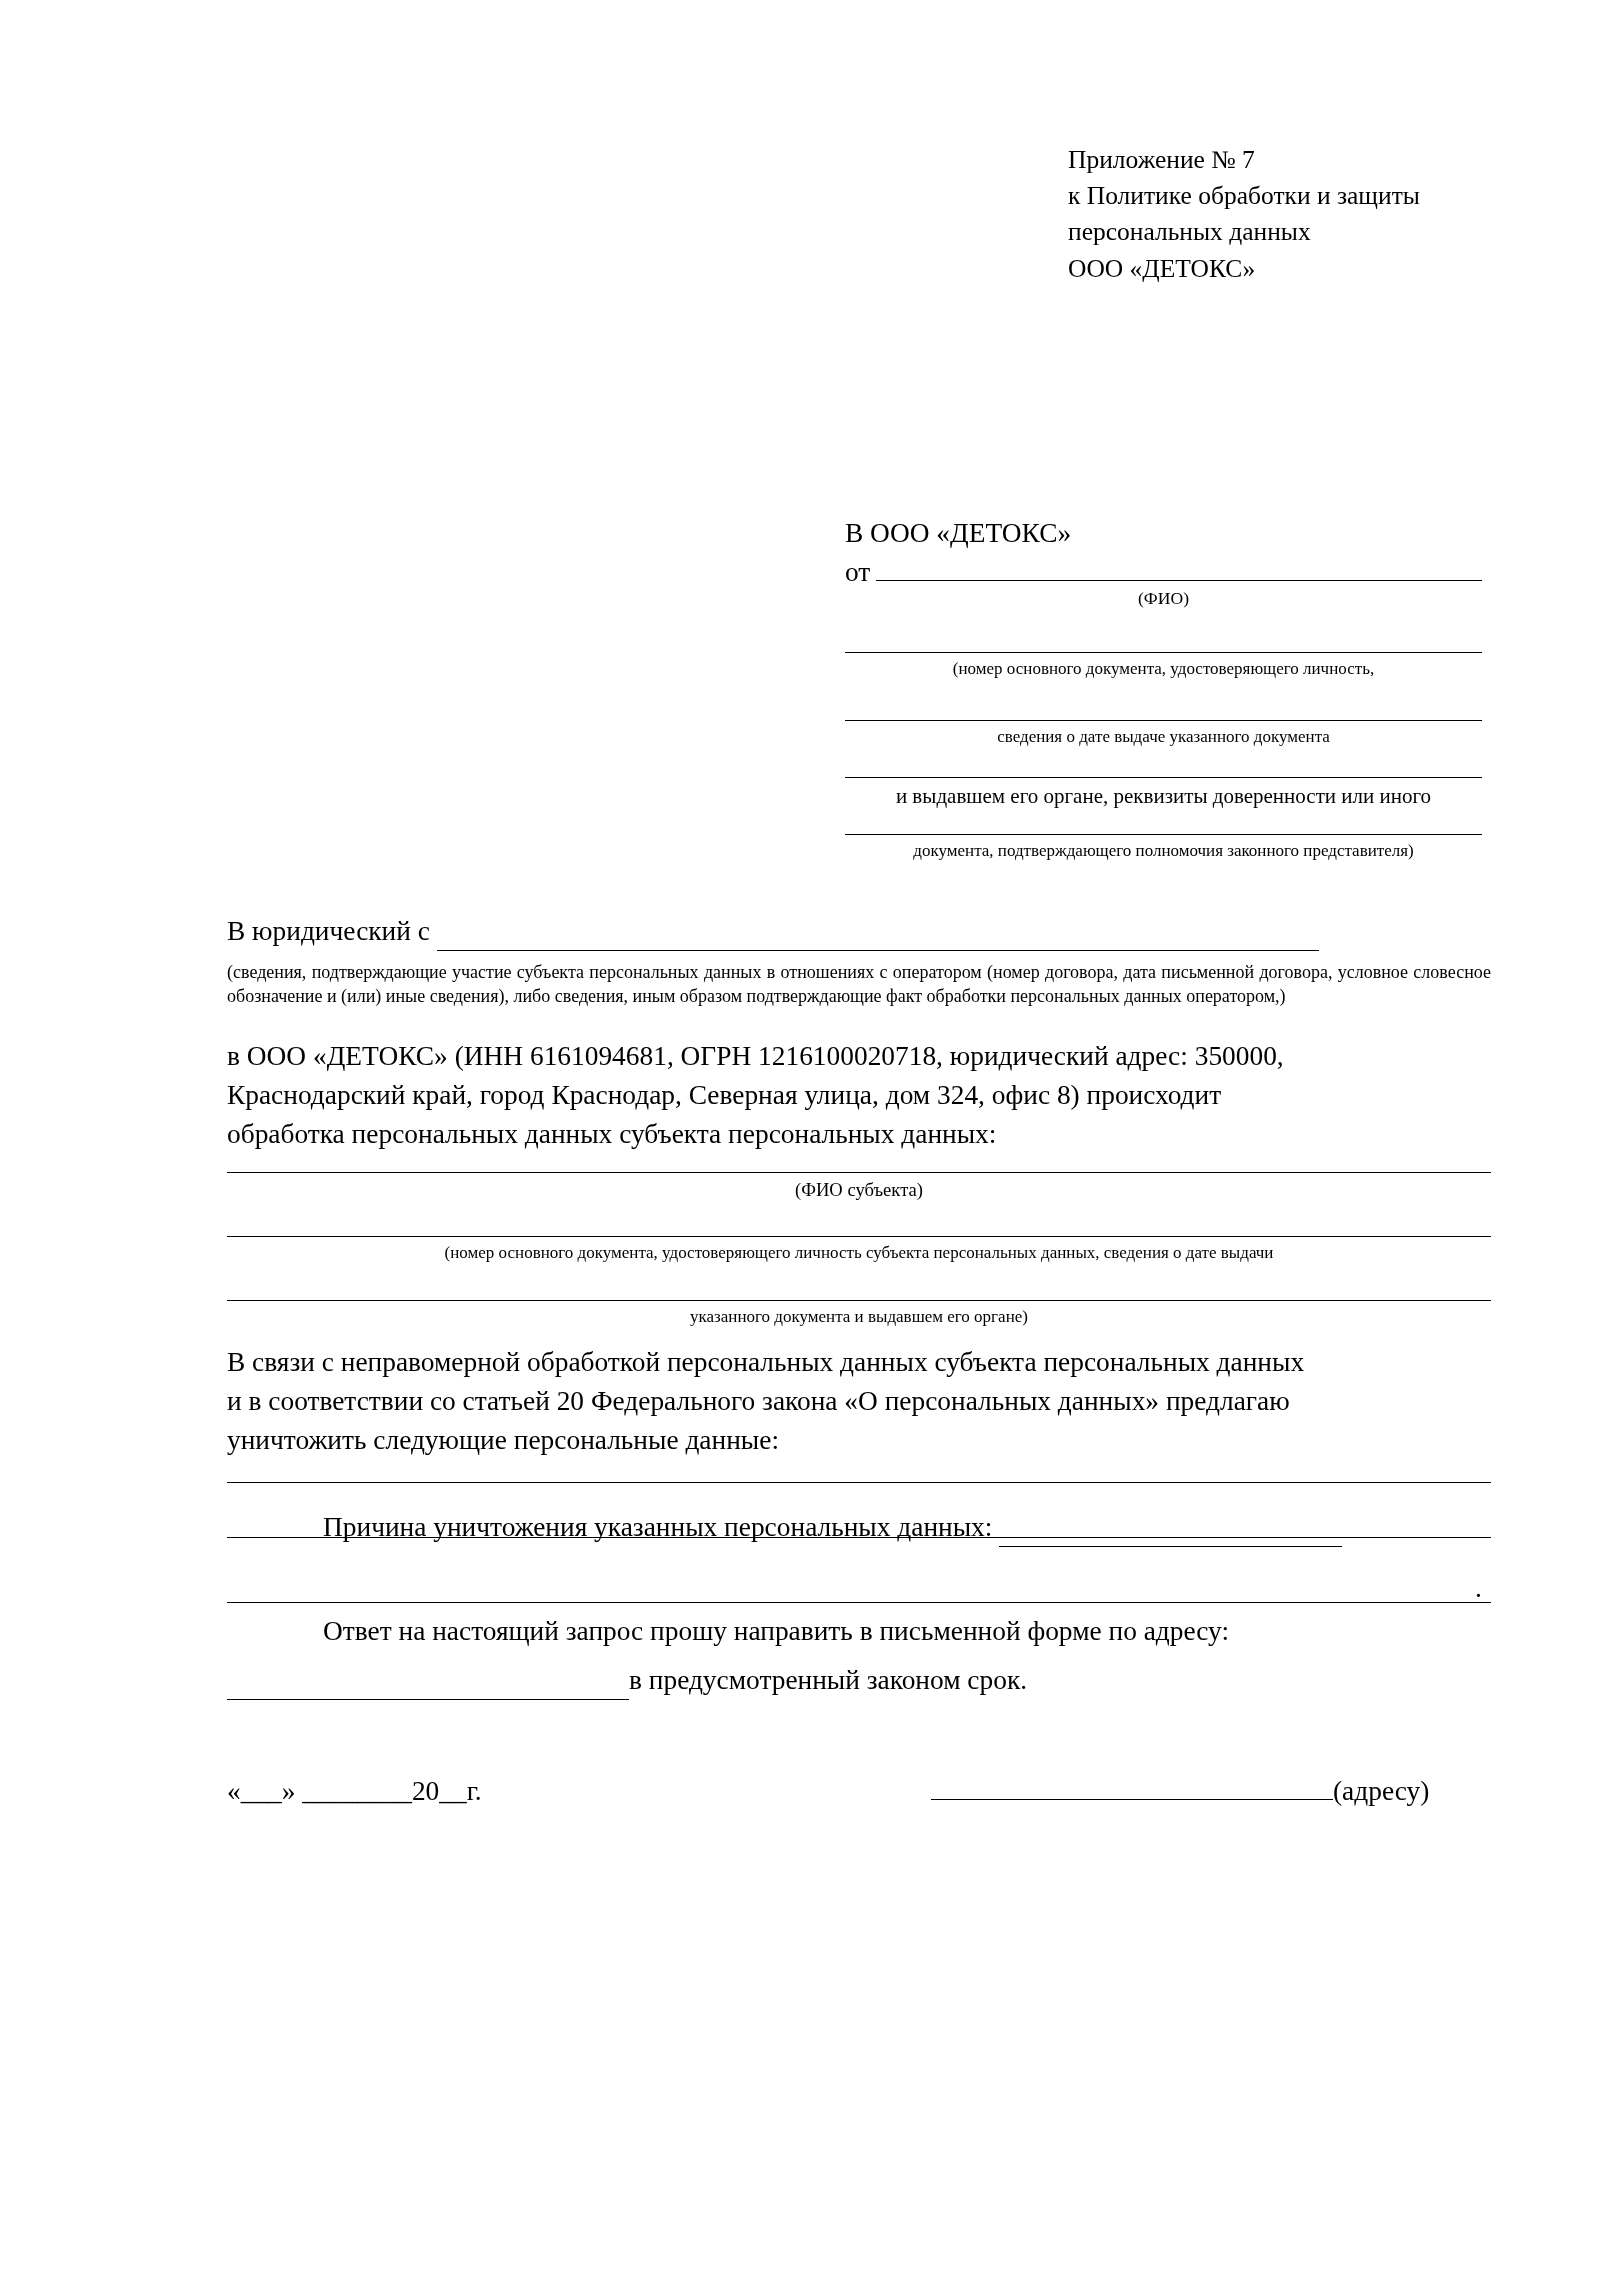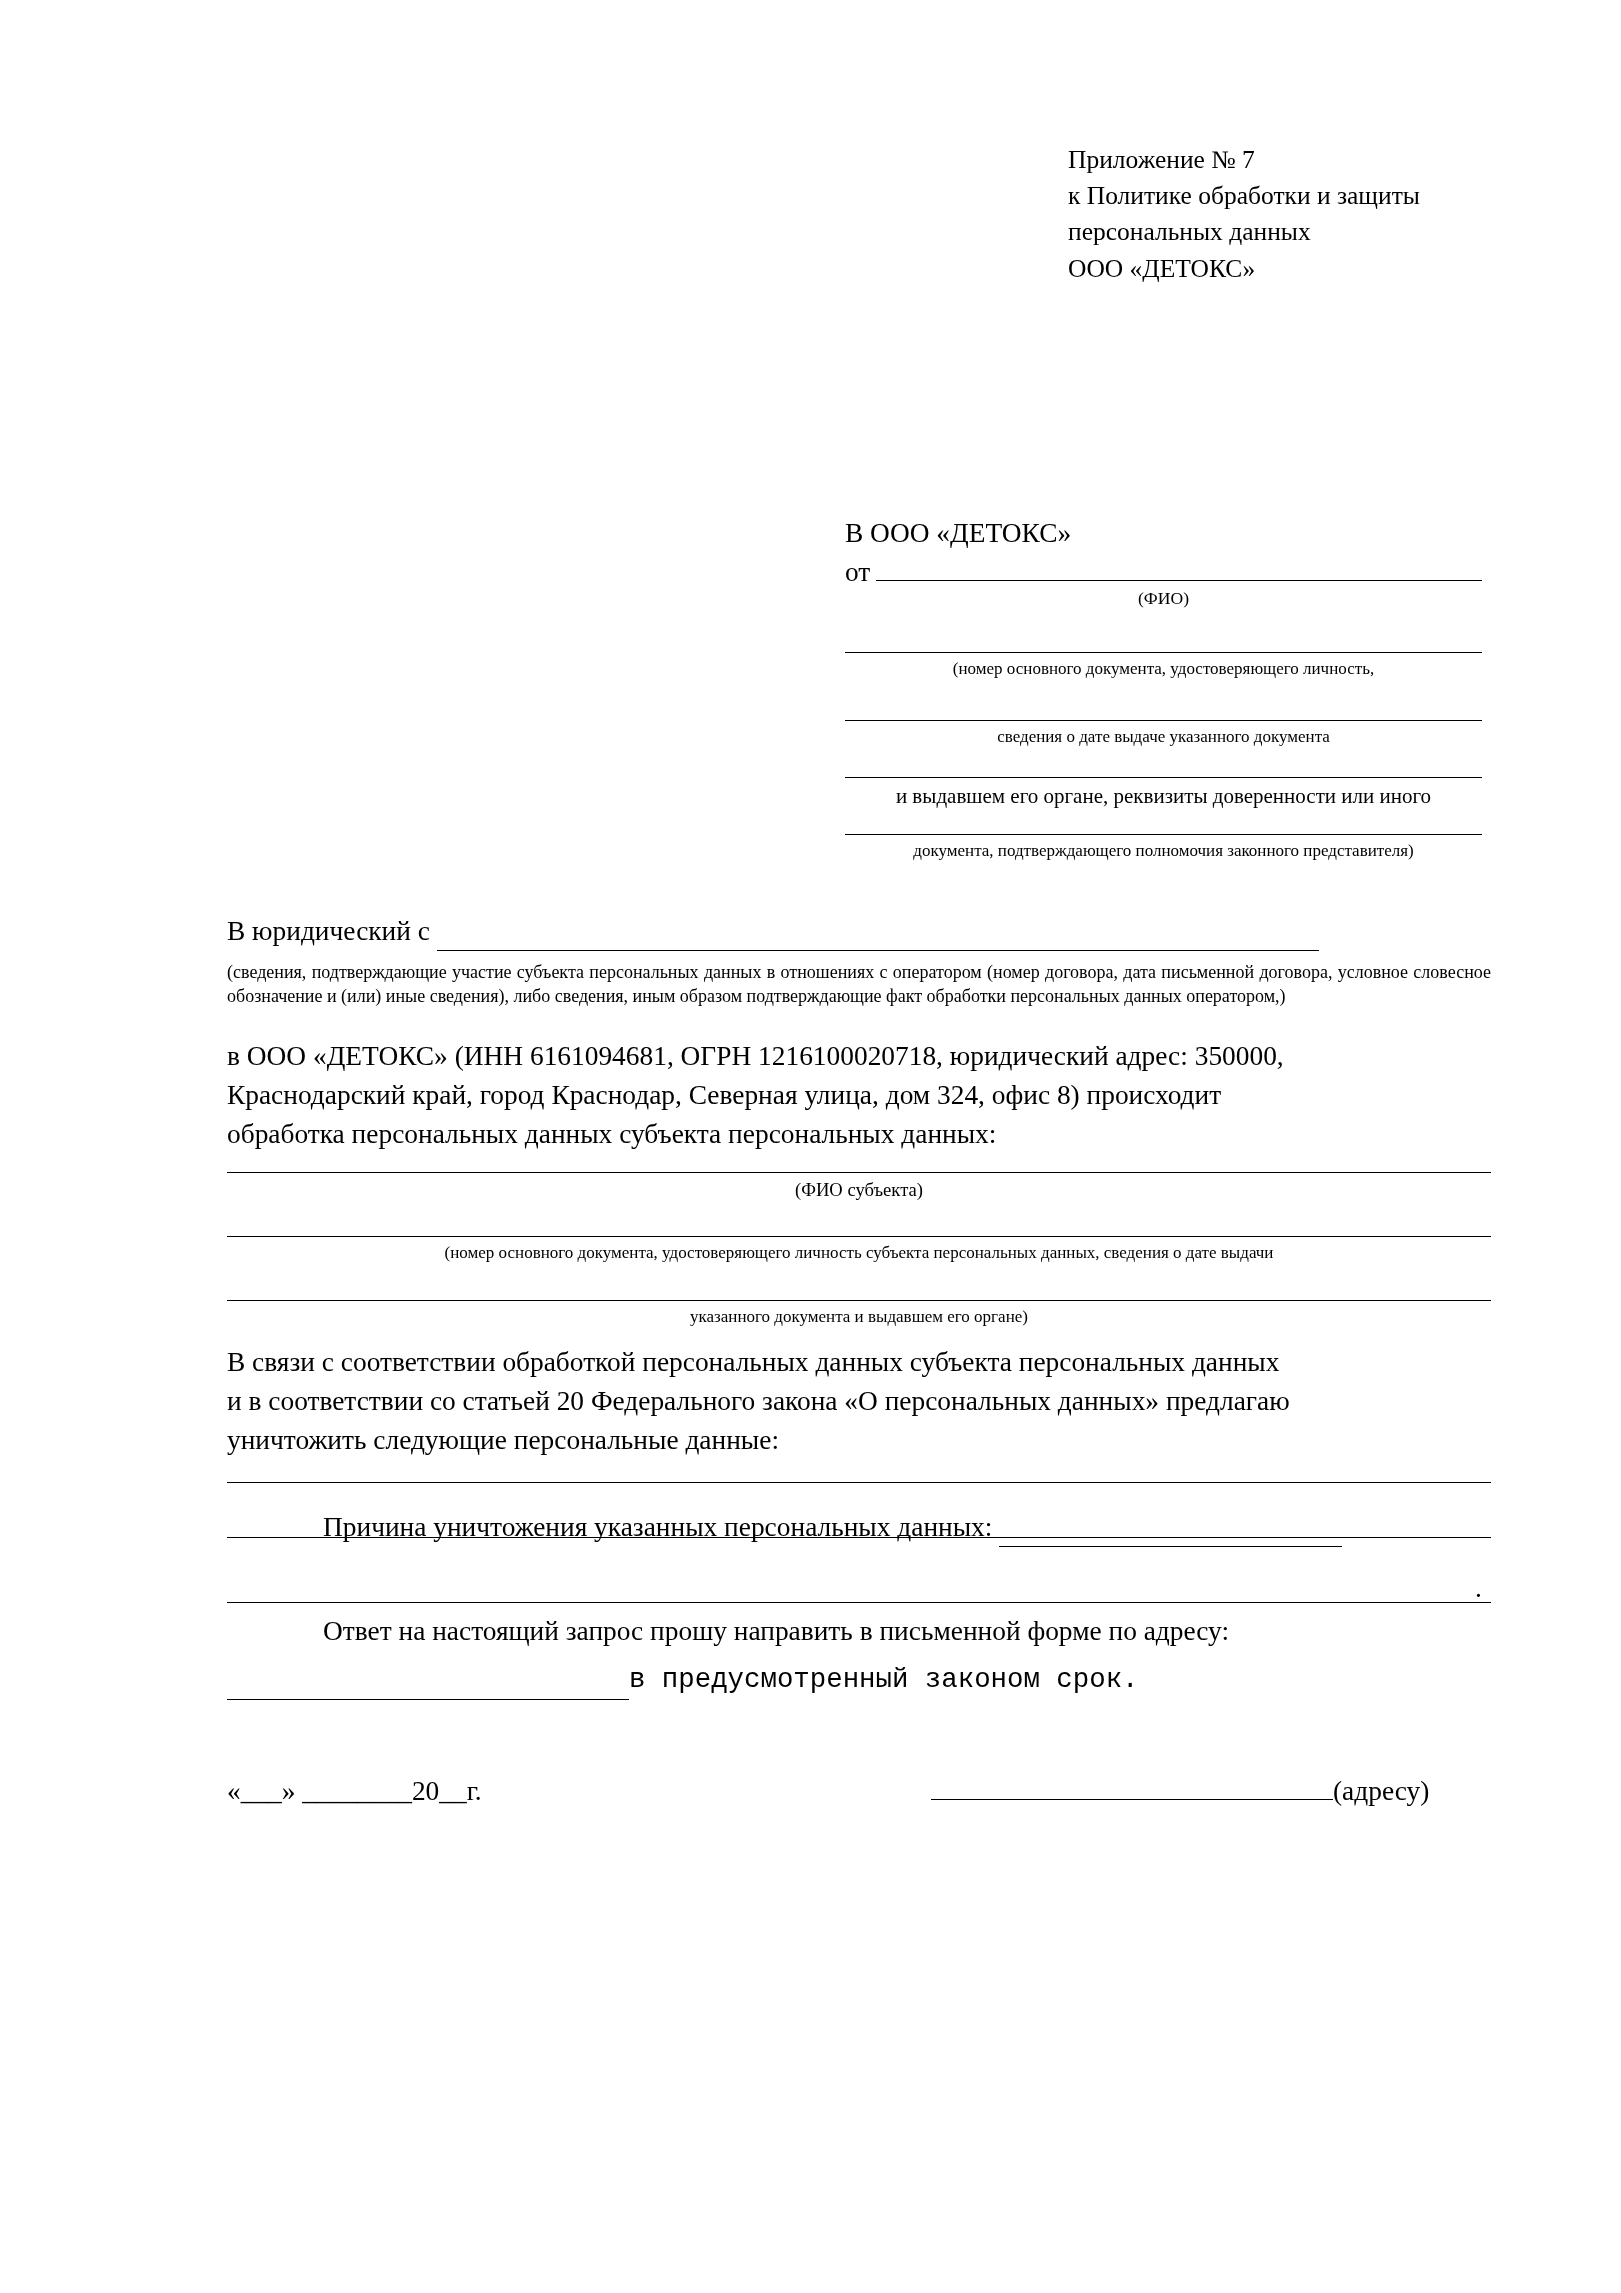--- a/index.html
+++ b/index.html
@@ -175,38 +175,38 @@
   <div class="fill-line" style="left:227px; top:1172px; width:1264px;"></div>
   <div class="caption" style="left:227px; top:1179px; width:1264px; font-size:18.6px;">(ФИО субъекта)</div>
 
   <div class="fill-line" style="left:227px; top:1236px; width:1264px;"></div>
   <div class="caption" style="left:227px; top:1243px; width:1264px; font-size:17px;">(номер основного документа, удостоверяющего личность субъекта персональных данных, сведения о дате выдачи</div>
 
   <div class="fill-line" style="left:227px; top:1300px; width:1264px;"></div>
   <div class="caption" style="left:227px; top:1307px; width:1264px; font-size:17px;">указанного документа и выдавшем его органе)</div>
 
   <div class="para" style="left:227px; top:1343px; width:1264px;">
-    <div>В связи с соответствии обработкой персональных данных субъекта персональных данных</div>
+    <div>В связи с неправомерной обработкой персональных данных субъекта персональных данных</div>
     <div>и в соответствии со статьей 20 Федерального закона «О персональных данных» предлагаю</div>
     <div>уничтожить следующие персональные данные:</div>
   </div>
 
   <div class="fill-line" style="left:227px; top:1482px; width:1264px;"></div>
   <div class="fill-line" style="left:227px; top:1537px; width:1264px;"></div>
 
   <div class="para" style="left:323px; top:1508px; width:1176px;">
     <span>Причина уничтожения указанных персональных данных:</span>
     <span class="inline-rule" style="width:343px;"></span>
   </div>
   <div class="fill-line" style="left:227px; top:1602px; width:1264px;"></div>
   <div class="para" style="left:1475px; top:1569px; width:29px;">.</div>
 
   <div class="para" style="left:323px; top:1612px; width:1166px; text-align:justify;">Ответ на настоящий запрос прошу направить в письменной форме по адресу:</div>
 
-  <div class="para" style="left:227px; top:1661px; width:1264px;font-family:Liberation Mono, monospace;">
+  <div class="para" style="left:227px; top:1661px; width:1264px;">
     <span class="inline-rule" style="width:402px;"></span><span>в предусмотренный законом срок.</span>
   </div>
 
   <div class="sig-left">«___» ________20__г.</div>
   <div class="sig-right">
     <span class="rule"></span>
       <span>(адресу)</span>
   </div>
 
 </div>

